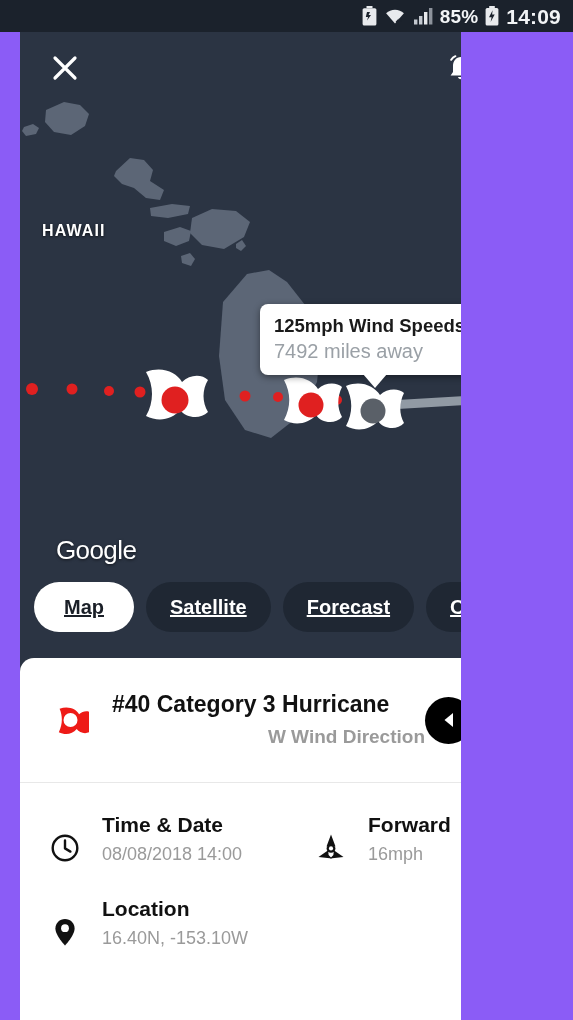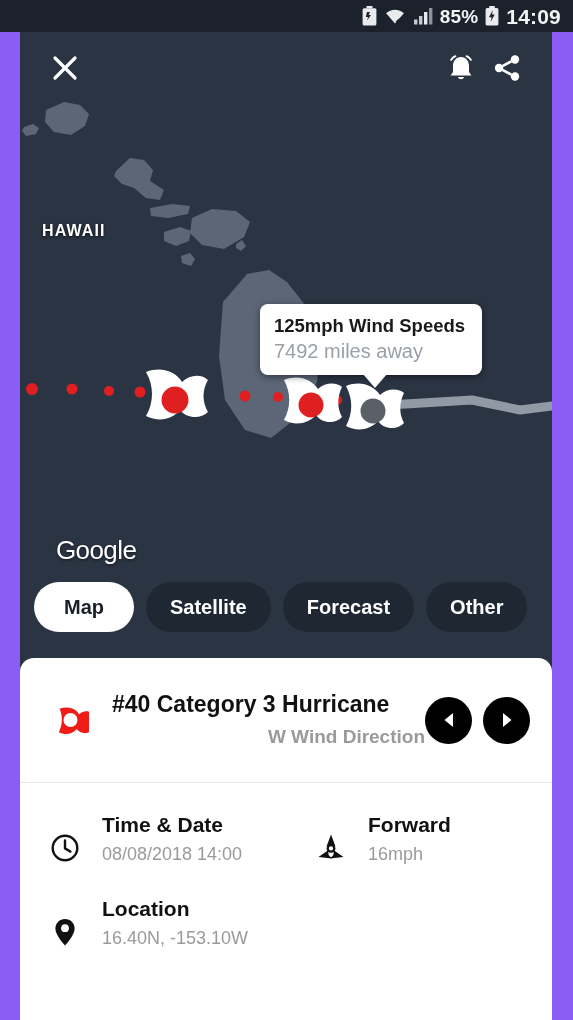--- a/index.html
+++ b/index.html
@@ -38,21 +38,21 @@
     letter-spacing: .2px;
     line-height: 1;
   }
   #statusbar .sb-time { font-size: 21px; font-weight: 700; }
   .sb-icon { display: block; }
 
   
   #screen {
     position: absolute;
     left: 20px; top: 32px;
-    width: 532px; height: 988px;
+    width: 441px; height: 988px;
     overflow: hidden;
     background: #2b3443;
   }
 
   #map {
     position: absolute;
     left: 0; top: 0;
     width: 532px; height: 640px;
     background: #2b3443;
   }
@@ -151,20 +151,21 @@
     display: flex;
     align-items: center;
     justify-content: center;
     padding: 0 24px;
     font-size: 20px;
     font-weight: 700;
     cursor: pointer;
     background: #1f2733;
     color: #ffffff;
     white-space: nowrap;
+    text-decoration: underline;
   }
   .pill.active {
     background: #ffffff;
     color: #1a1f27;
     padding: 0 30px;
   }
 
   
   #info-card {
     position: absolute;

